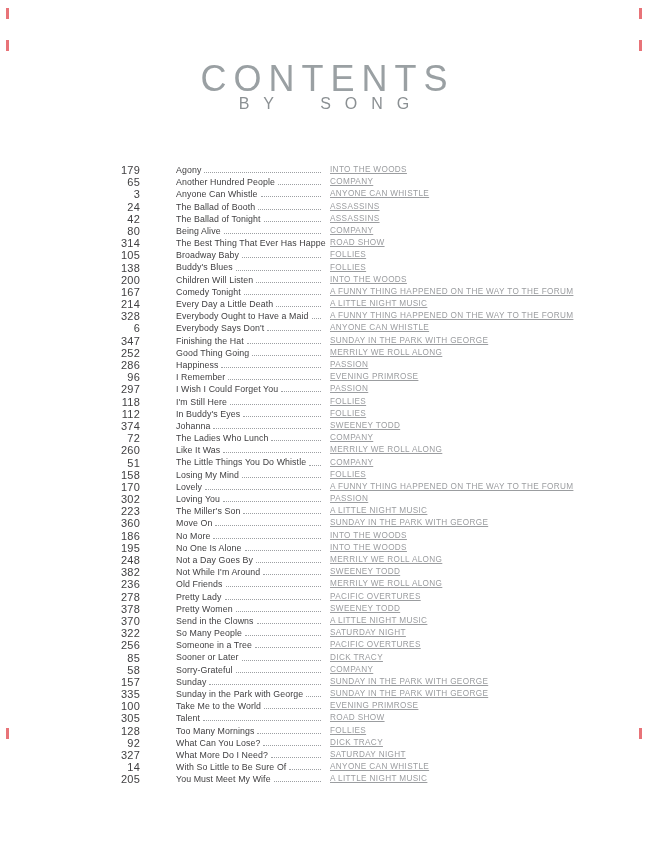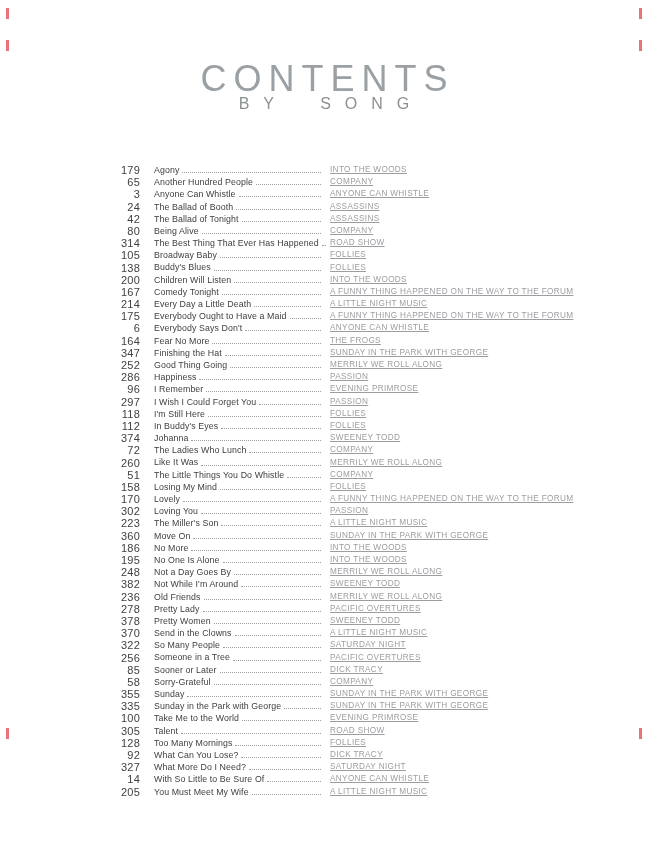--- a/index.html
+++ b/index.html
@@ -30,21 +30,21 @@
     position: absolute; left: 0; top: 0; width: 140px;
     text-align: right; font-size: 11px; line-height: 12.2px;
     color: #414042; letter-spacing: 0.2px;
   }
   .mid {
     position: absolute; left: 154px; top: 0; width: 172px; height: 12.2px;
     display: flex; align-items: flex-end; overflow: hidden;
   }
   .title {
     font-size: 8.8px; line-height: 12.2px; color: #414042;
-    white-space: nowrap; letter-spacing: 0.1px; flex: 0 1 auto;
+    white-space: nowrap; letter-spacing: 0.1px; flex: 0 1 auto; margin-left: 22px;
   }
   .dots {
     flex: 1 1 auto; min-width: 4px;
     border-bottom: 1.6px dotted #9da0a3;
     margin: 0 5px 3.2px 3px; height: 0;
   }
   .show {
     position: absolute; left: 330px; top: 0;
     font-size: 8.2px; line-height: 12.8px; color: #9b9da0;
     letter-spacing: 0.35px; white-space: nowrap; text-decoration: underline;
@@ -175,45 +175,37 @@
     <div class="row">
       <span class="num">214</span>
       <span class="mid">
         <span class="title">Every Day a Little Death</span>
         <span class="dots"></span>
       </span>
       <span class="show">A LITTLE NIGHT MUSIC</span>
     </div>
 
     <div class="row">
-      <span class="num">175</span>
+      <span class="num">328</span>
       <span class="mid">
         <span class="title">Everybody Ought to Have a Maid</span>
         <span class="dots"></span>
       </span>
       <span class="show">A FUNNY THING HAPPENED ON THE WAY TO THE FORUM</span>
     </div>
 
     <div class="row">
       <span class="num">6</span>
       <span class="mid">
         <span class="title">Everybody Says Don't</span>
         <span class="dots"></span>
       </span>
       <span class="show">ANYONE CAN WHISTLE</span>
     </div>
 
-    <div class="row">
-      <span class="num">164</span>
-      <span class="mid">
-        <span class="title">Fear No More</span>
-        <span class="dots"></span>
-      </span>
-      <span class="show">THE FROGS</span>
-    </div>
 
     <div class="row">
       <span class="num">347</span>
       <span class="mid">
         <span class="title">Finishing the Hat</span>
         <span class="dots"></span>
       </span>
       <span class="show">SUNDAY IN THE PARK WITH GEORGE</span>
     </div>
 
@@ -454,21 +446,21 @@
     <div class="row">
       <span class="num">58</span>
       <span class="mid">
         <span class="title">Sorry-Grateful</span>
         <span class="dots"></span>
       </span>
       <span class="show">COMPANY</span>
     </div>
 
     <div class="row">
-      <span class="num">355</span>
+      <span class="num">157</span>
       <span class="mid">
         <span class="title">Sunday</span>
         <span class="dots"></span>
       </span>
       <span class="show">SUNDAY IN THE PARK WITH GEORGE</span>
     </div>
 
     <div class="row">
       <span class="num">335</span>
       <span class="mid">

